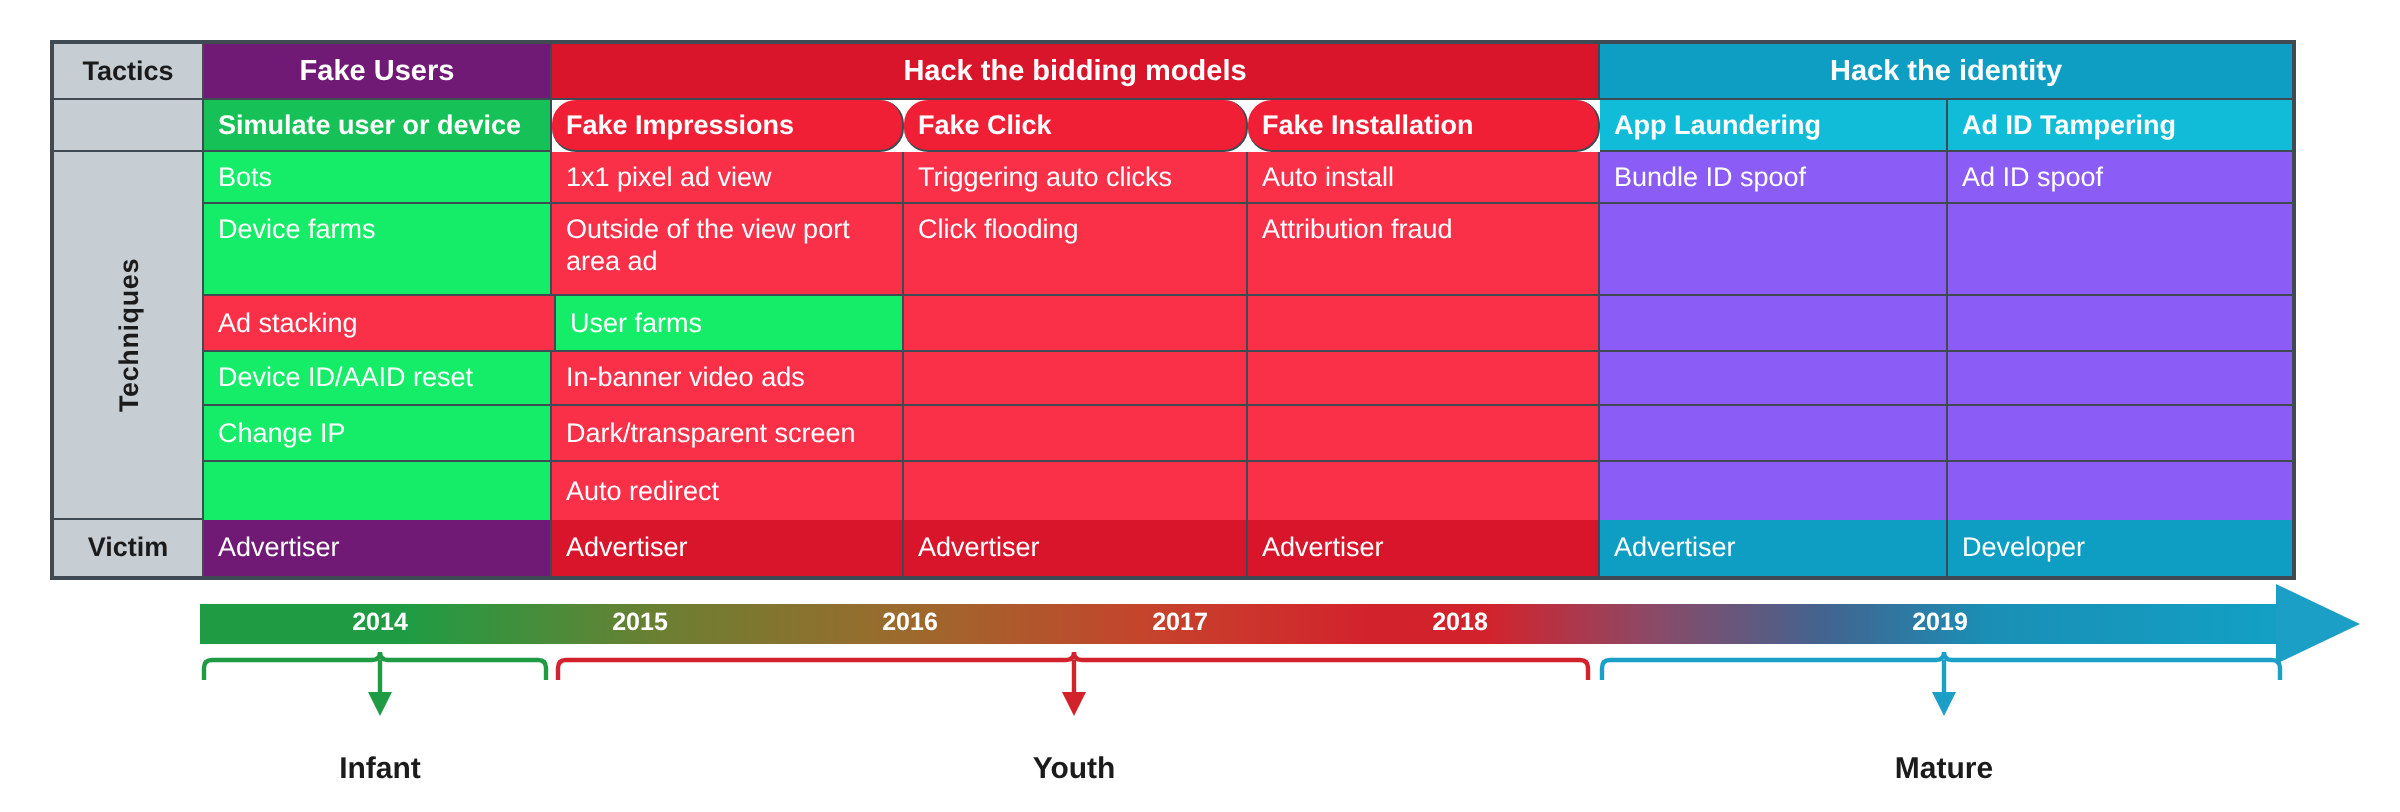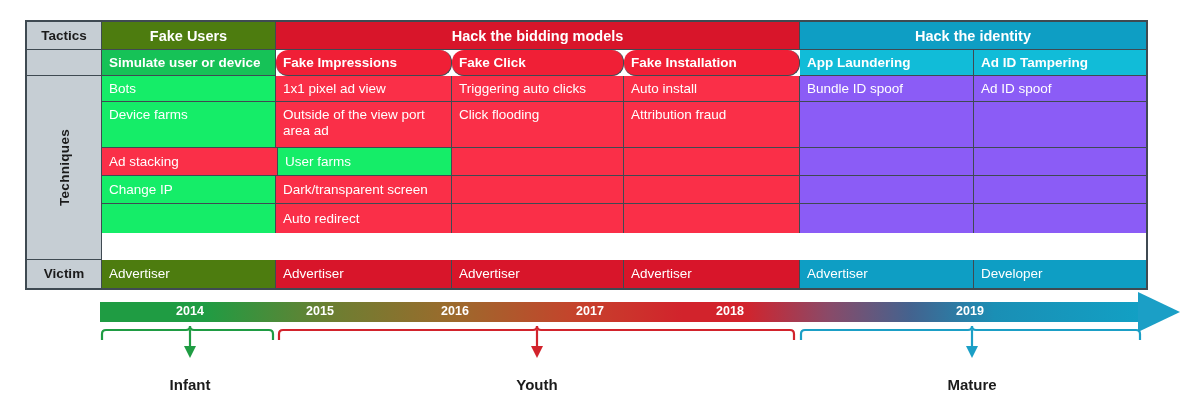--- a/index.html
+++ b/index.html
@@ -42,21 +42,21 @@
   .w-green{width:174px;min-width:174px;}
   .w-imp{width:176px;min-width:176px;}
   .w-click{width:172px;min-width:172px;}
   .w-inst{width:176px;min-width:176px;}
   .w-app{width:174px;min-width:174px;}
   .w-adid{width:172px;min-width:172px;}
 
   
   .c-grey{background:#c6ced4;color:#1b1b1b;font-weight:bold;justify-content:center;}
   .c-grey-plain{background:#c6ced4;}
-  .c-green-dark{background:#4d7c0f;font-weight:bold;justify-content:center;}
+  .c-green-dark{background:#701a75;font-weight:bold;justify-content:center;}
   .c-green-mid{background:#16c257;font-weight:bold;}
   .c-green-light{background:#15ed68;}
   .c-red-dark{background:#d8152a;font-weight:bold;justify-content:center;}
   .c-red-mid{background:#f01f36;font-weight:bold;border-radius:12px;}
   .c-red-light{background:#fa2f48;}
   .c-blue-dark{background:#0e9ec4;font-weight:bold;justify-content:center;}
   .c-blue-mid{background:#11bcd8;font-weight:bold;}
   .c-blue-light{background:#8b5cf6;}
 
   .spanhead{
@@ -165,20 +165,28 @@
 
         <div class="mrow" style="height:28px;">
           <div class="cell c-red-light w-imp">Ad stacking</div>
           <div class="cell c-green-light w-green">User farms</div>
           <div class="cell c-red-light w-click"></div>
           <div class="cell c-red-light w-inst"></div>
           <div class="cell c-blue-light w-app"></div>
           <div class="cell c-blue-light w-adid last"></div>
         </div>
 
+        <div class="mrow" style="height:27px;">
+          <div class="cell c-green-light w-green">Device ID/AAID reset</div>
+          <div class="cell c-red-light w-imp">In-banner video ads</div>
+          <div class="cell c-red-light w-click"></div>
+          <div class="cell c-red-light w-inst"></div>
+          <div class="cell c-blue-light w-app"></div>
+          <div class="cell c-blue-light w-adid last"></div>
+        </div>
 
         <div class="mrow" style="height:28px;">
           <div class="cell c-green-light w-green">Change IP</div>
           <div class="cell c-red-light w-imp">Dark/transparent screen</div>
           <div class="cell c-red-light w-click"></div>
           <div class="cell c-red-light w-inst"></div>
           <div class="cell c-blue-light w-app"></div>
           <div class="cell c-blue-light w-adid last"></div>
         </div>
 

